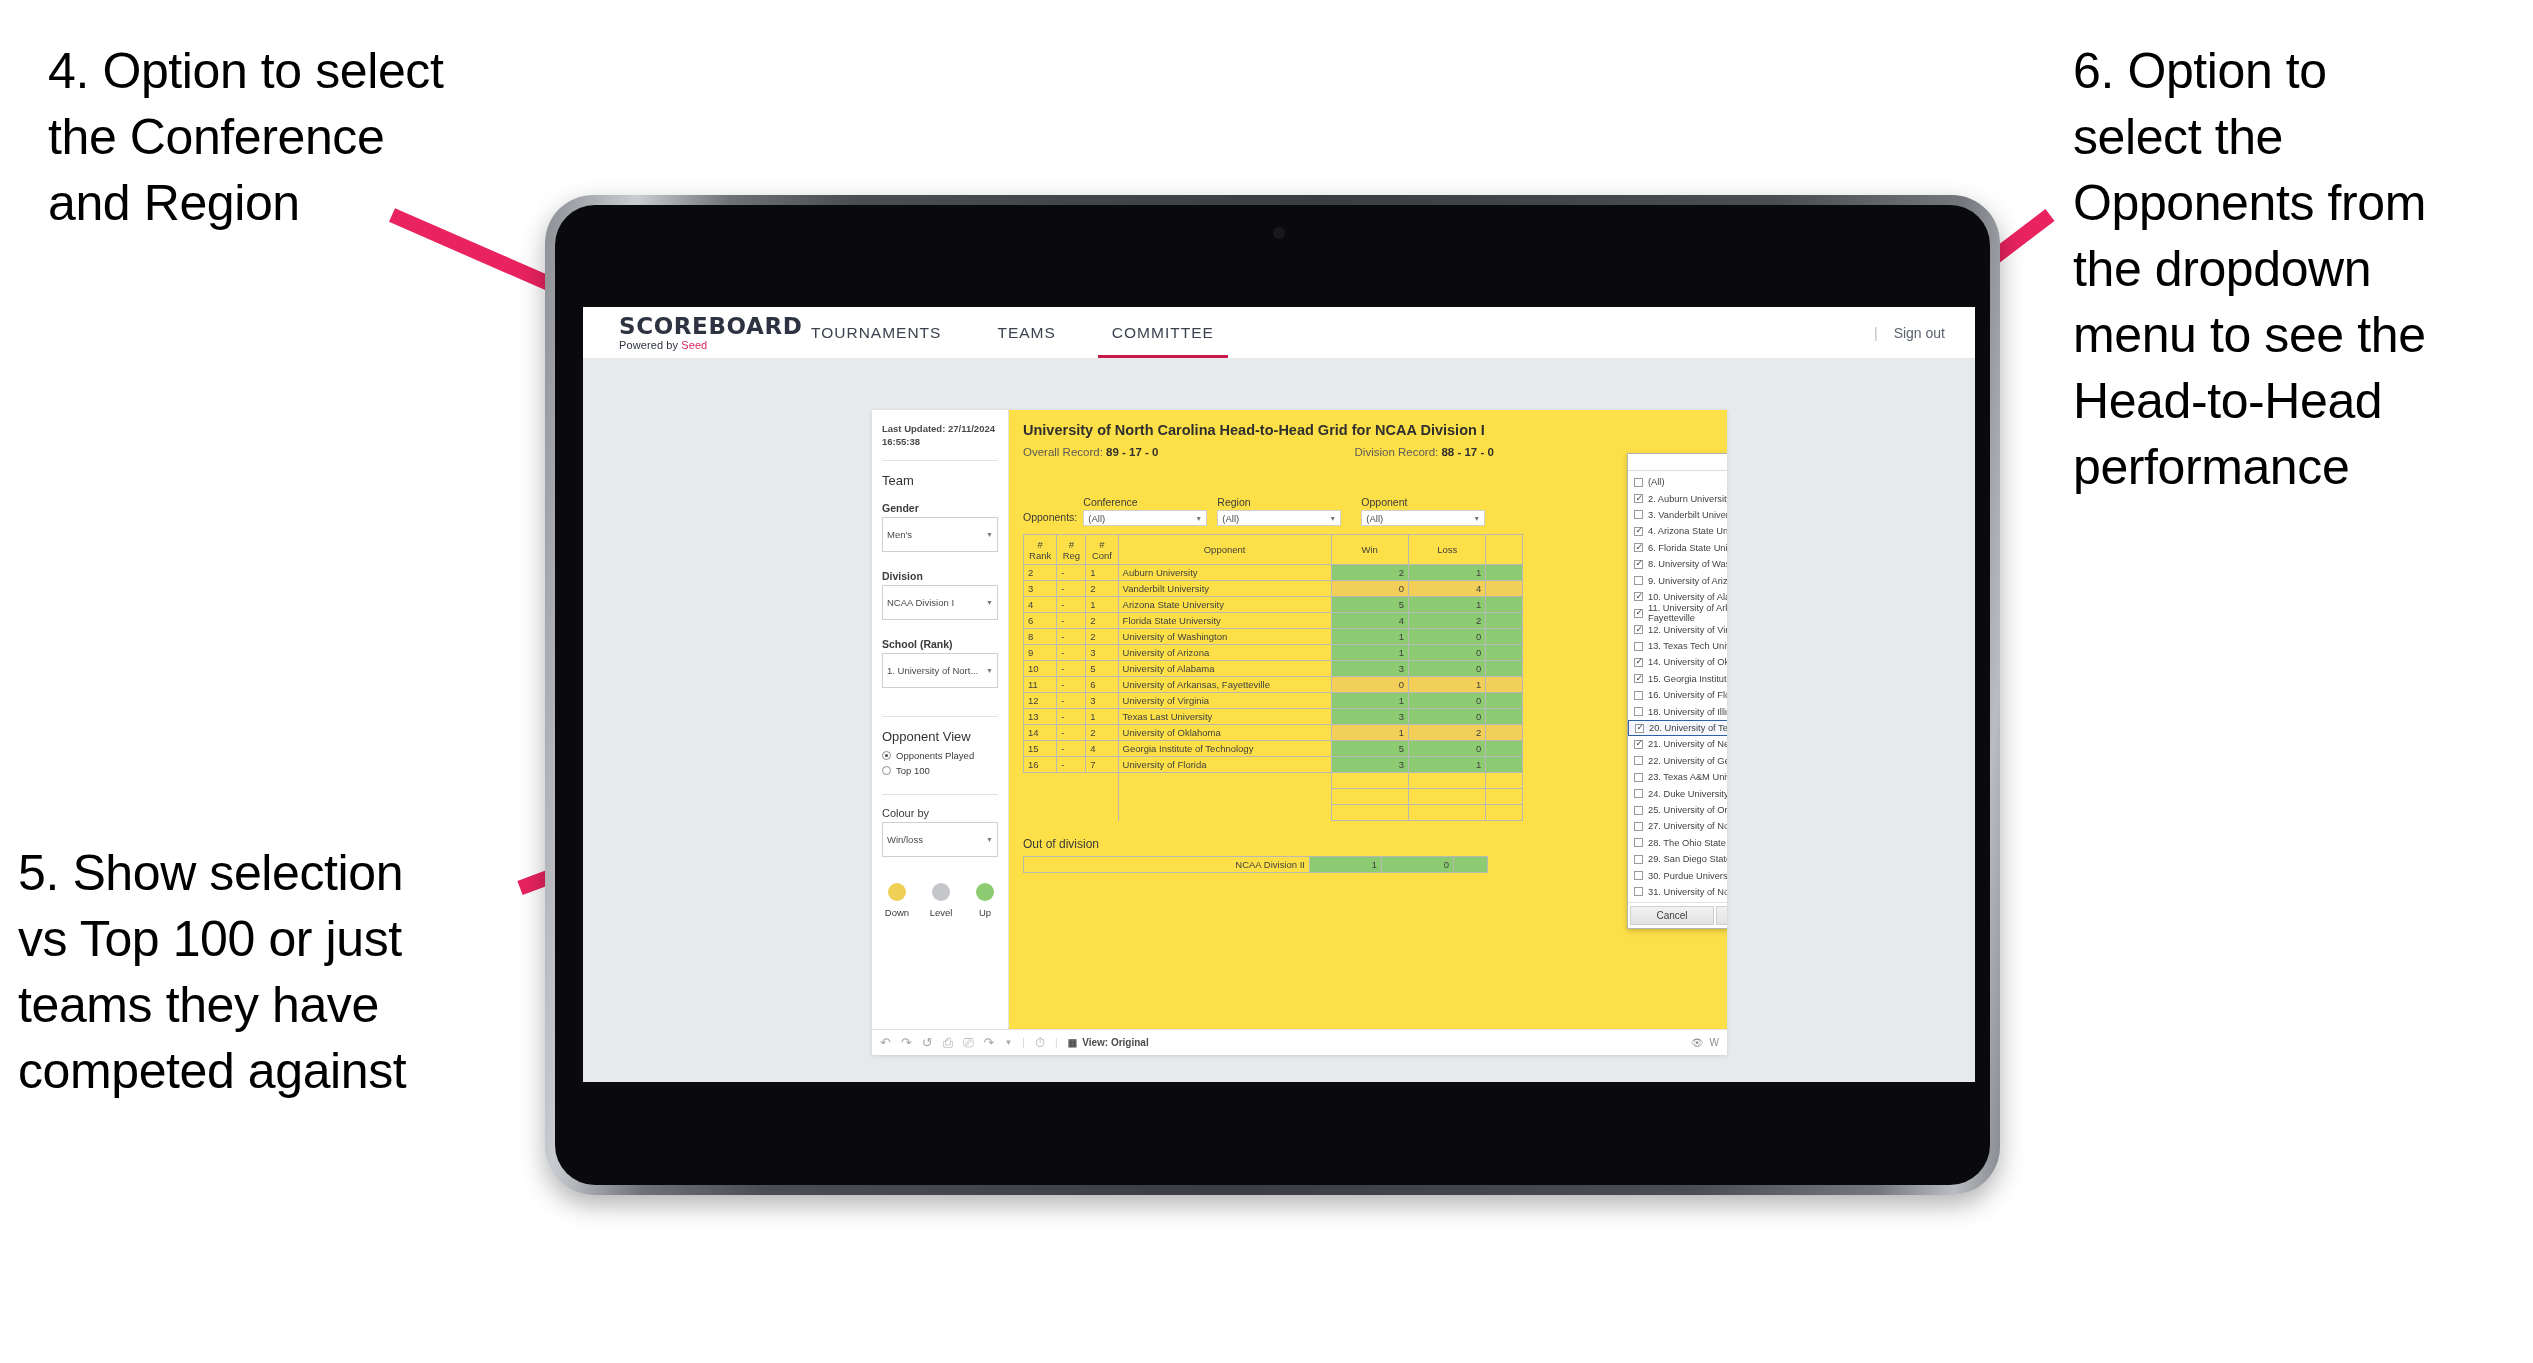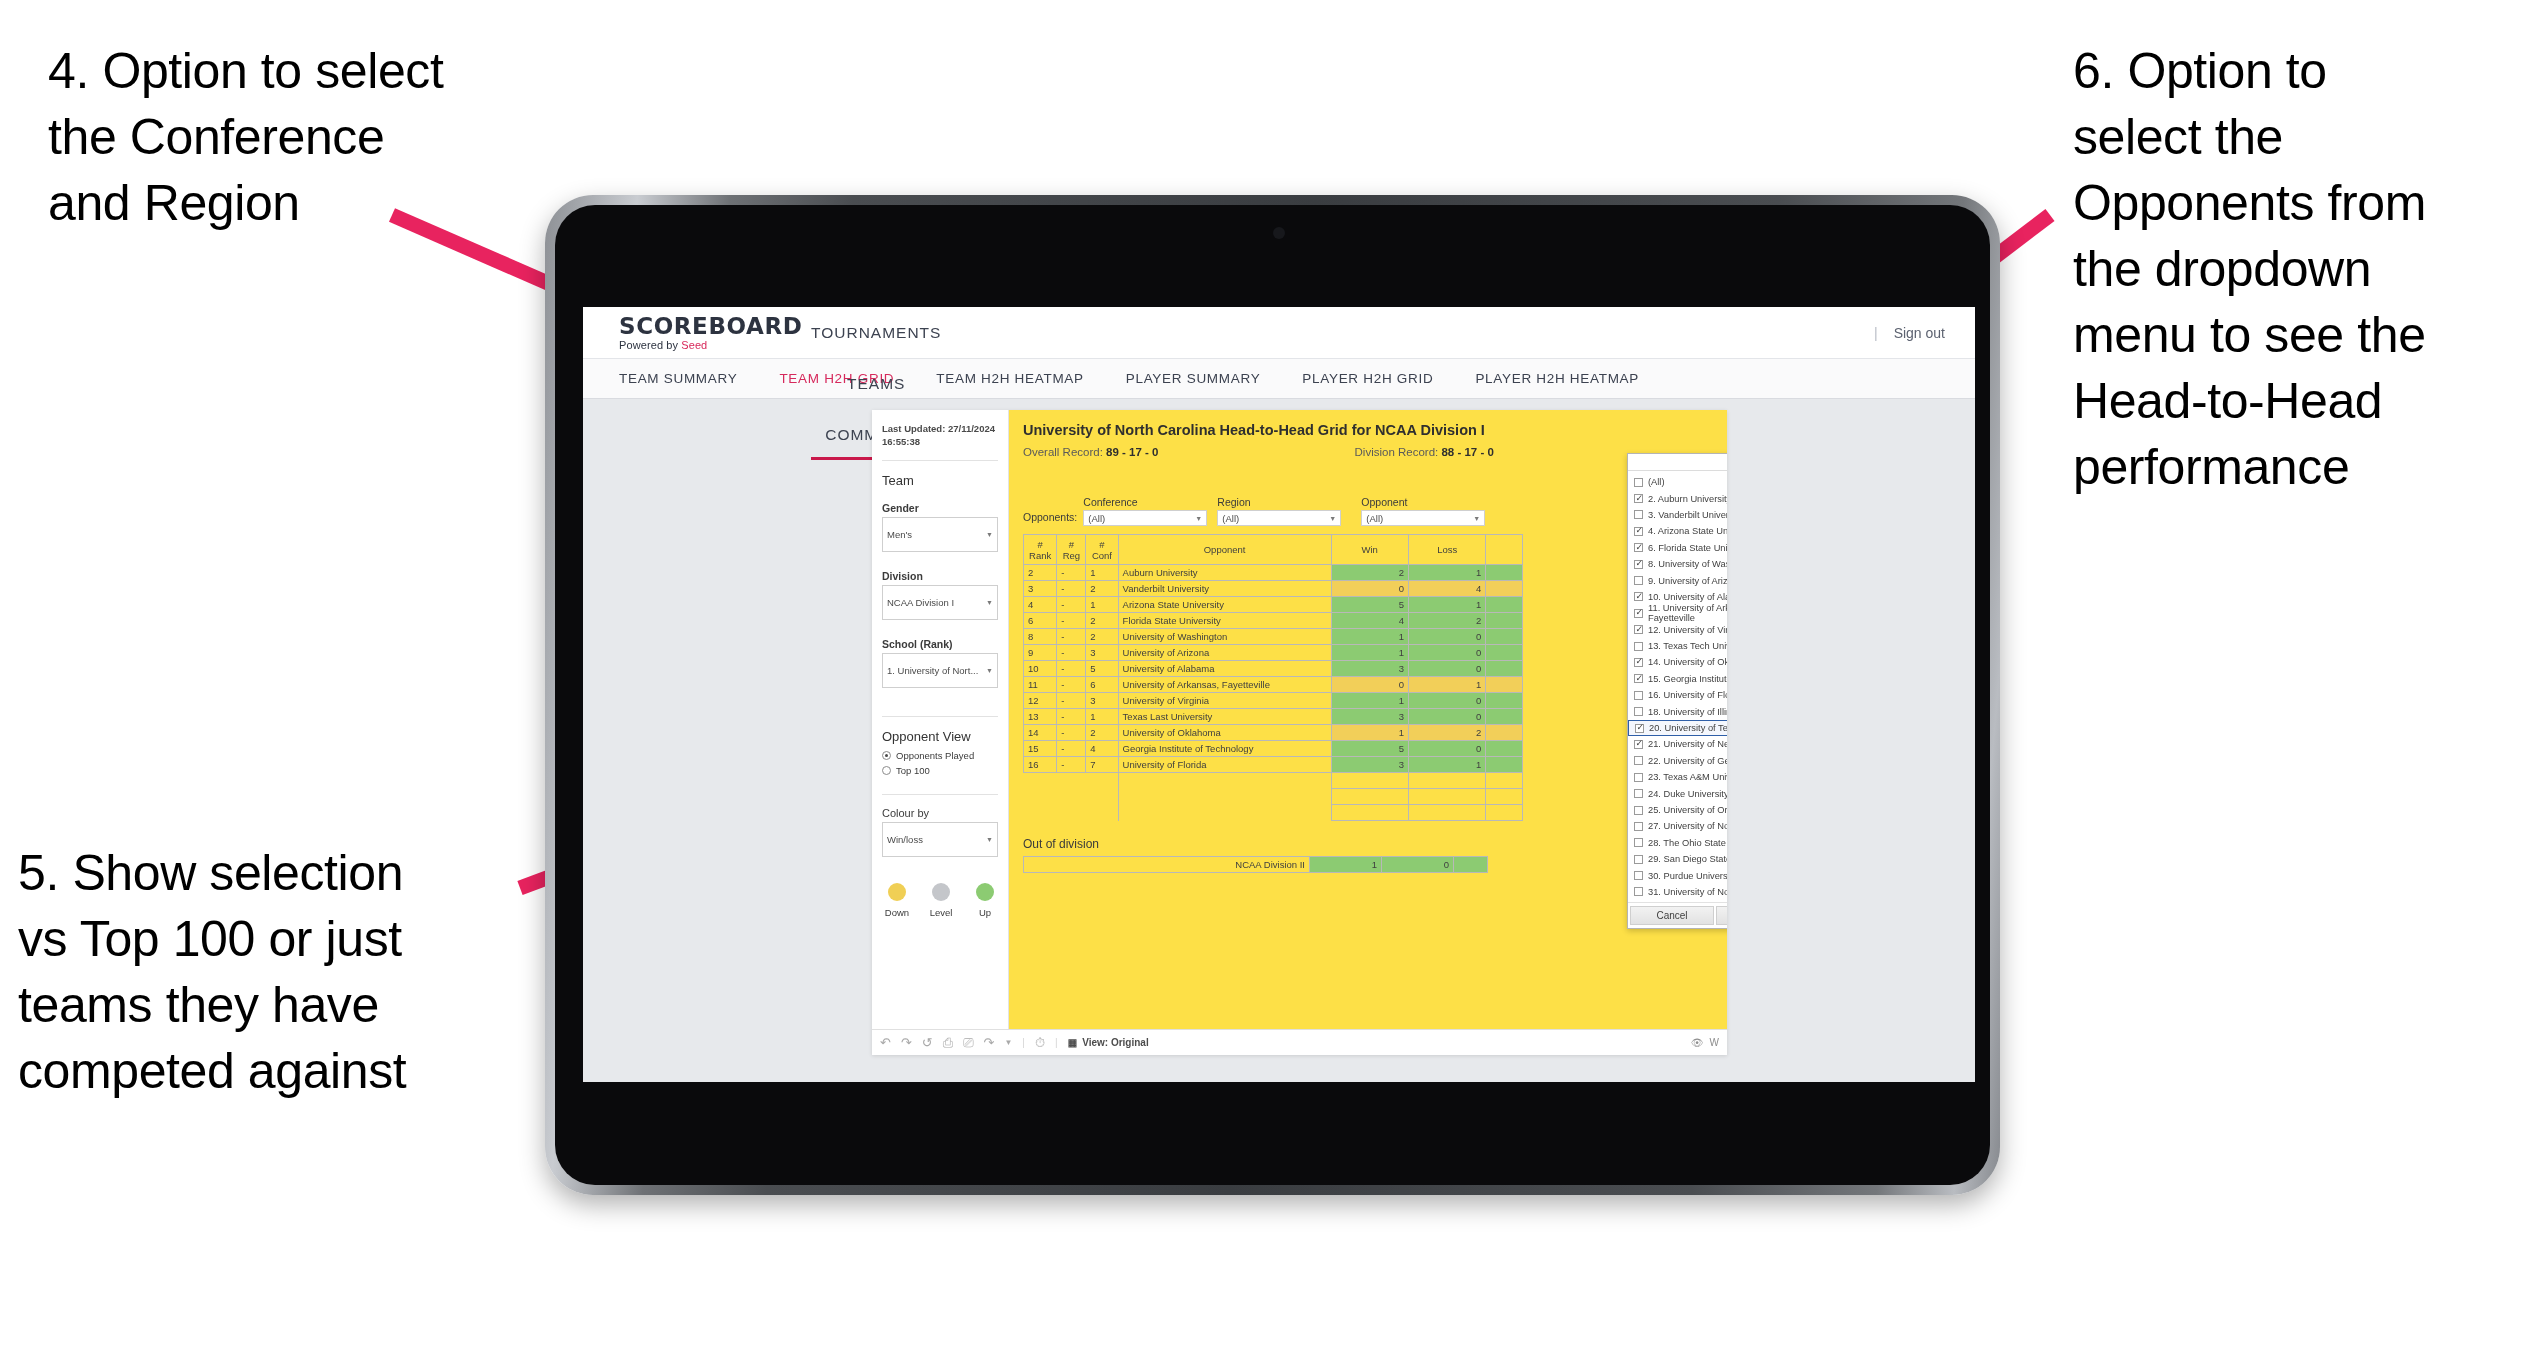--- a/index.html
+++ b/index.html
@@ -62,21 +62,21 @@
   #brand { padding: 6px 0 0 36px; width: 200px; }
   #brand-word {
     font-family: "DejaVu Sans", sans-serif;
     font-weight: 700; font-size: 23px; letter-spacing: 0.6px;
     color: #2d3340; line-height: 26px;
   }
   #brand-sub {
     font-size: 11px; color: #2d3340; line-height: 13px; letter-spacing: .1px;
   }
   #brand-sub .red { color: #d8275a; }
-  .topnav { display: flex; align-items: center; flex-direction: column; }
+  .topnav { display: flex; align-items: center; }
   .topnav a {
     font-size: 15.5px; letter-spacing: 1.0px; color: #3c4250;
     padding: 0 28px; line-height: 51px; height: 51px;
     text-decoration: none; display: inline-block; position: relative;
   }
   .topnav a.active { color: #3c4250; }
   .topnav a.active::after {
     content:""; position:absolute; left: 14px; right: 14px; bottom: 0;
     height: 3px; background: #c9184a;
   }
@@ -260,28 +260,20 @@
           <a href="#">TOURNAMENTS</a>
           <a href="#">TEAMS</a>
           <a href="#" class="active">COMMITTEE</a>
         </div>
         <div id="header-right">
           <span class="sep">|</span>
           <a id="signout" href="#">Sign out</a>
         </div>
       </div>
 
-      <div id="subnav">
-        <a href="#">TEAM SUMMARY</a>
-        <a href="#" class="active">TEAM H2H GRID</a>
-        <a href="#">TEAM H2H HEATMAP</a>
-        <a href="#">PLAYER SUMMARY</a>
-        <a href="#">PLAYER H2H GRID</a>
-        <a href="#">PLAYER H2H HEATMAP</a>
-      </div>
 
       <div id="viz">
         <div id="viz-body">
 
           <div id="ctrl">
             <div class="upd">
               <div>Last Updated: 27/11/2024</div>
               <div>16:55:38</div>
             </div>
             <div class="hr"></div>

